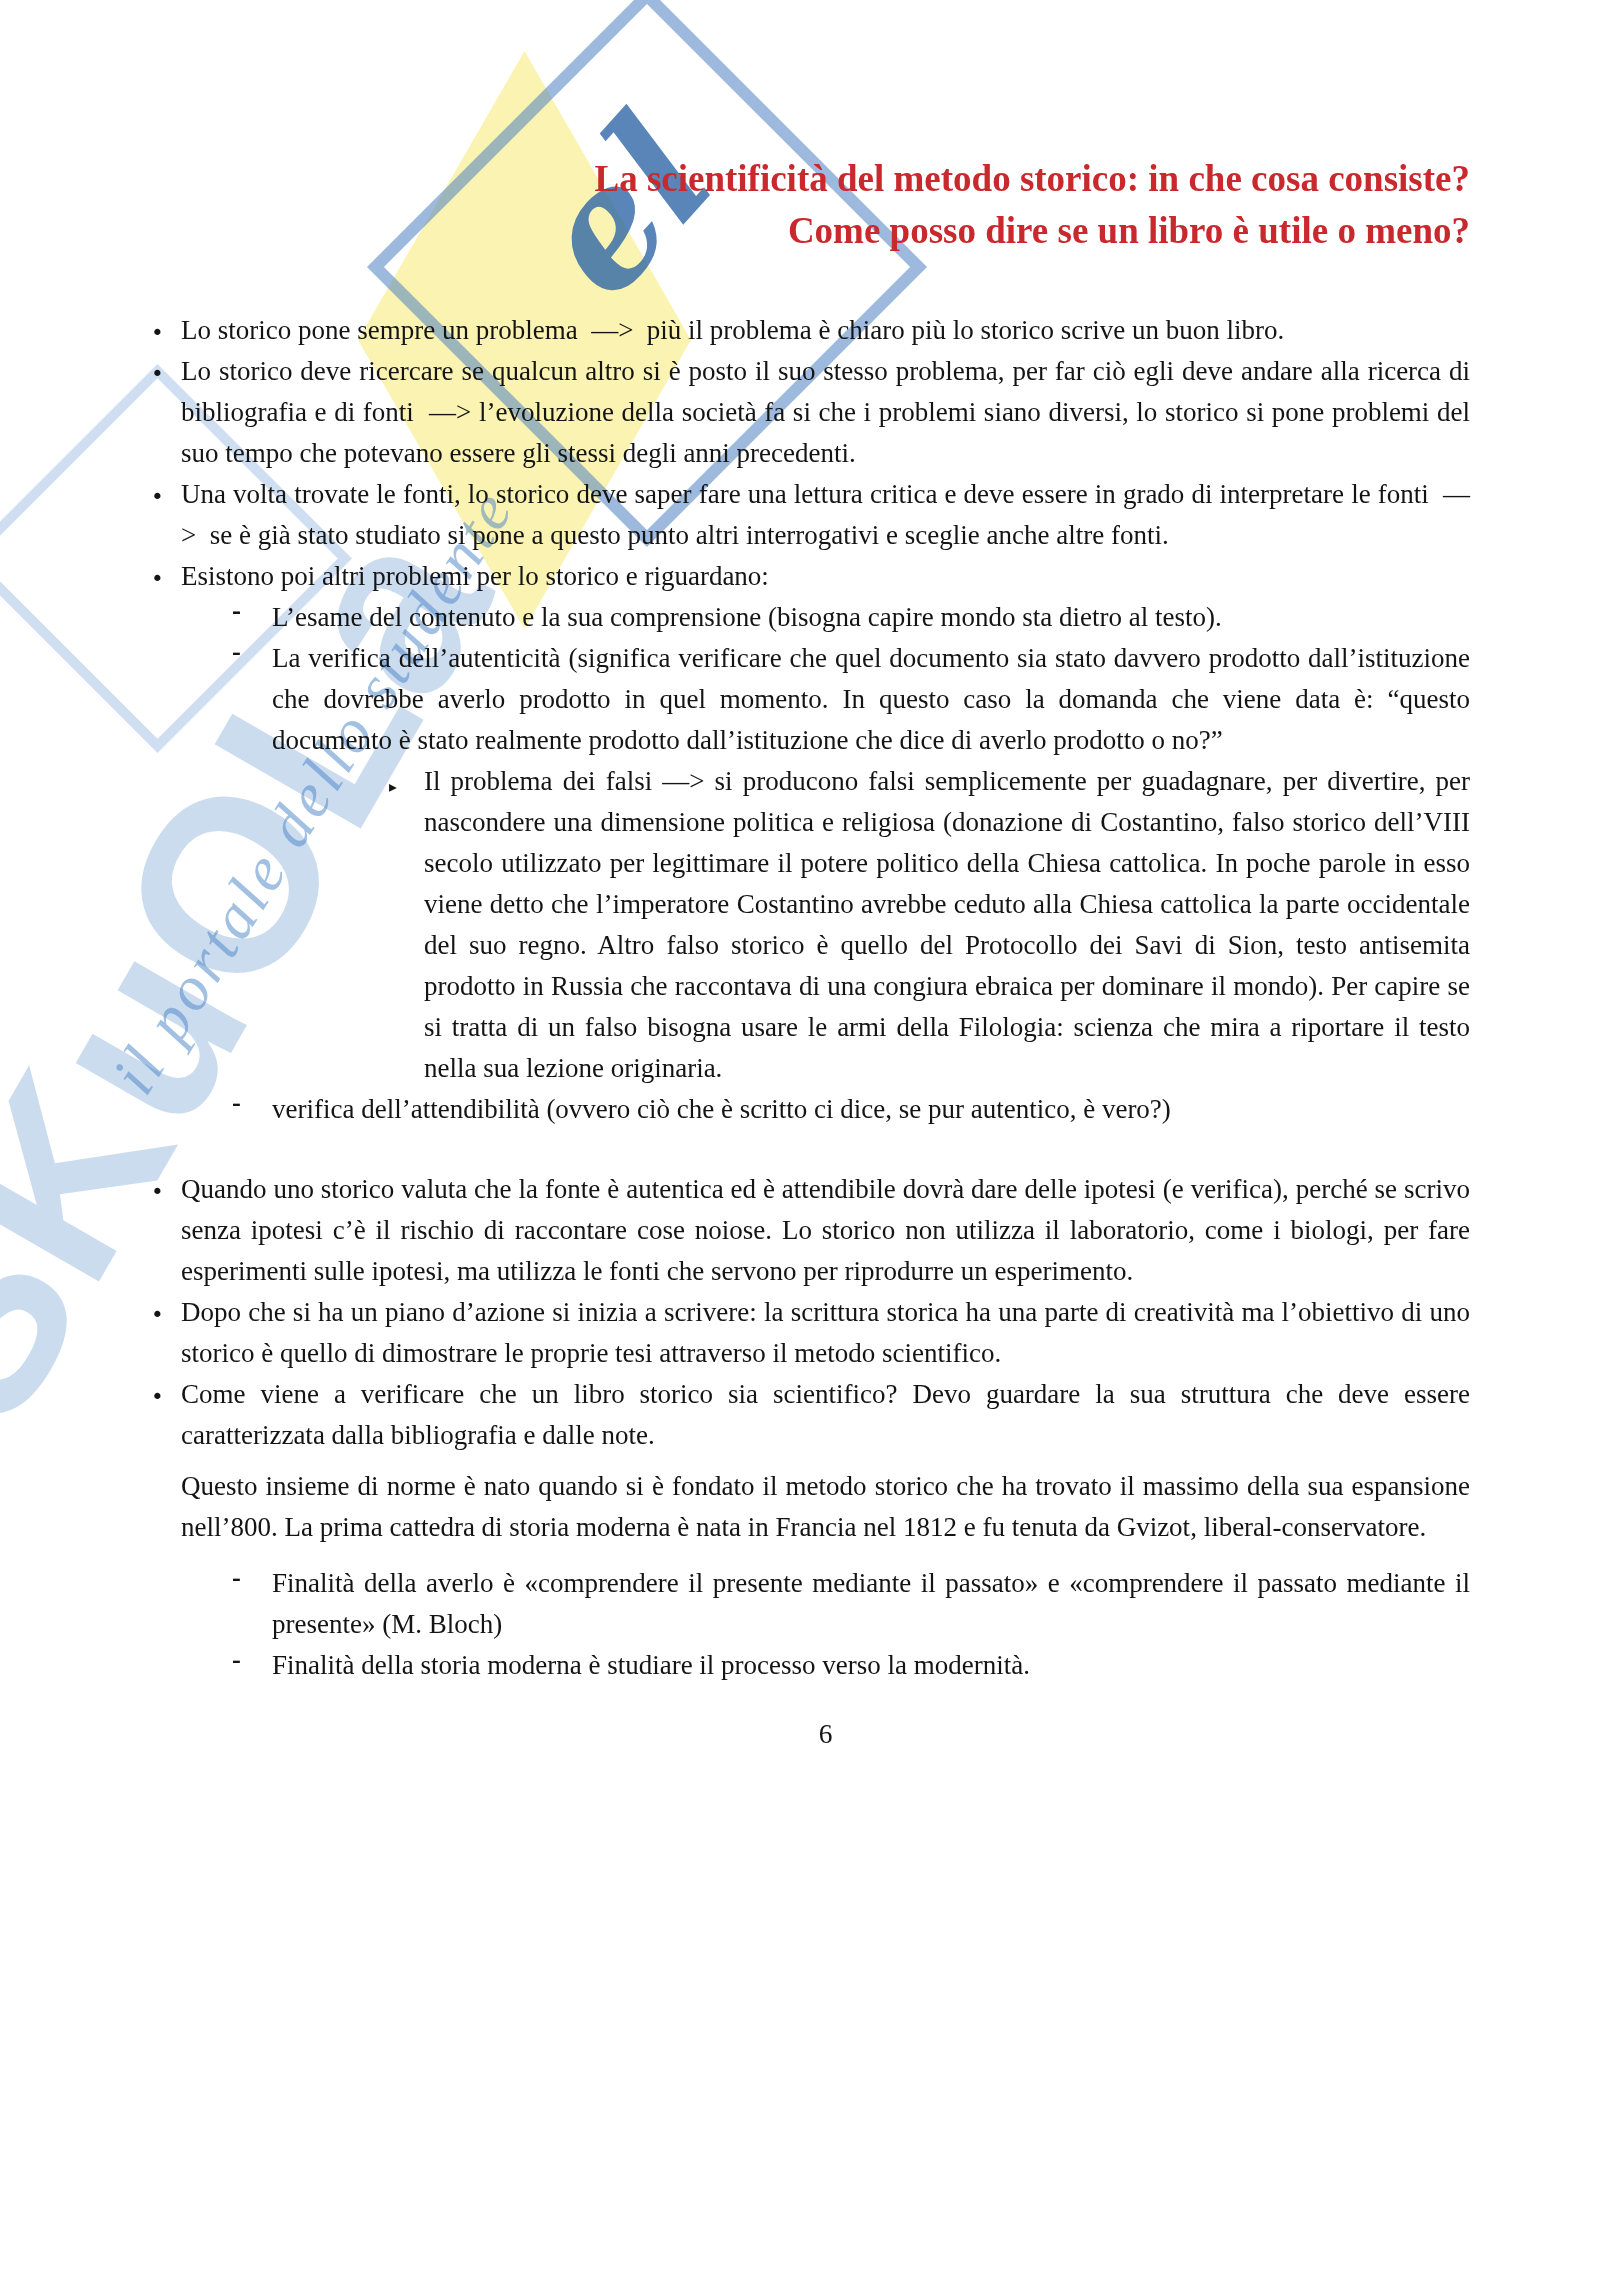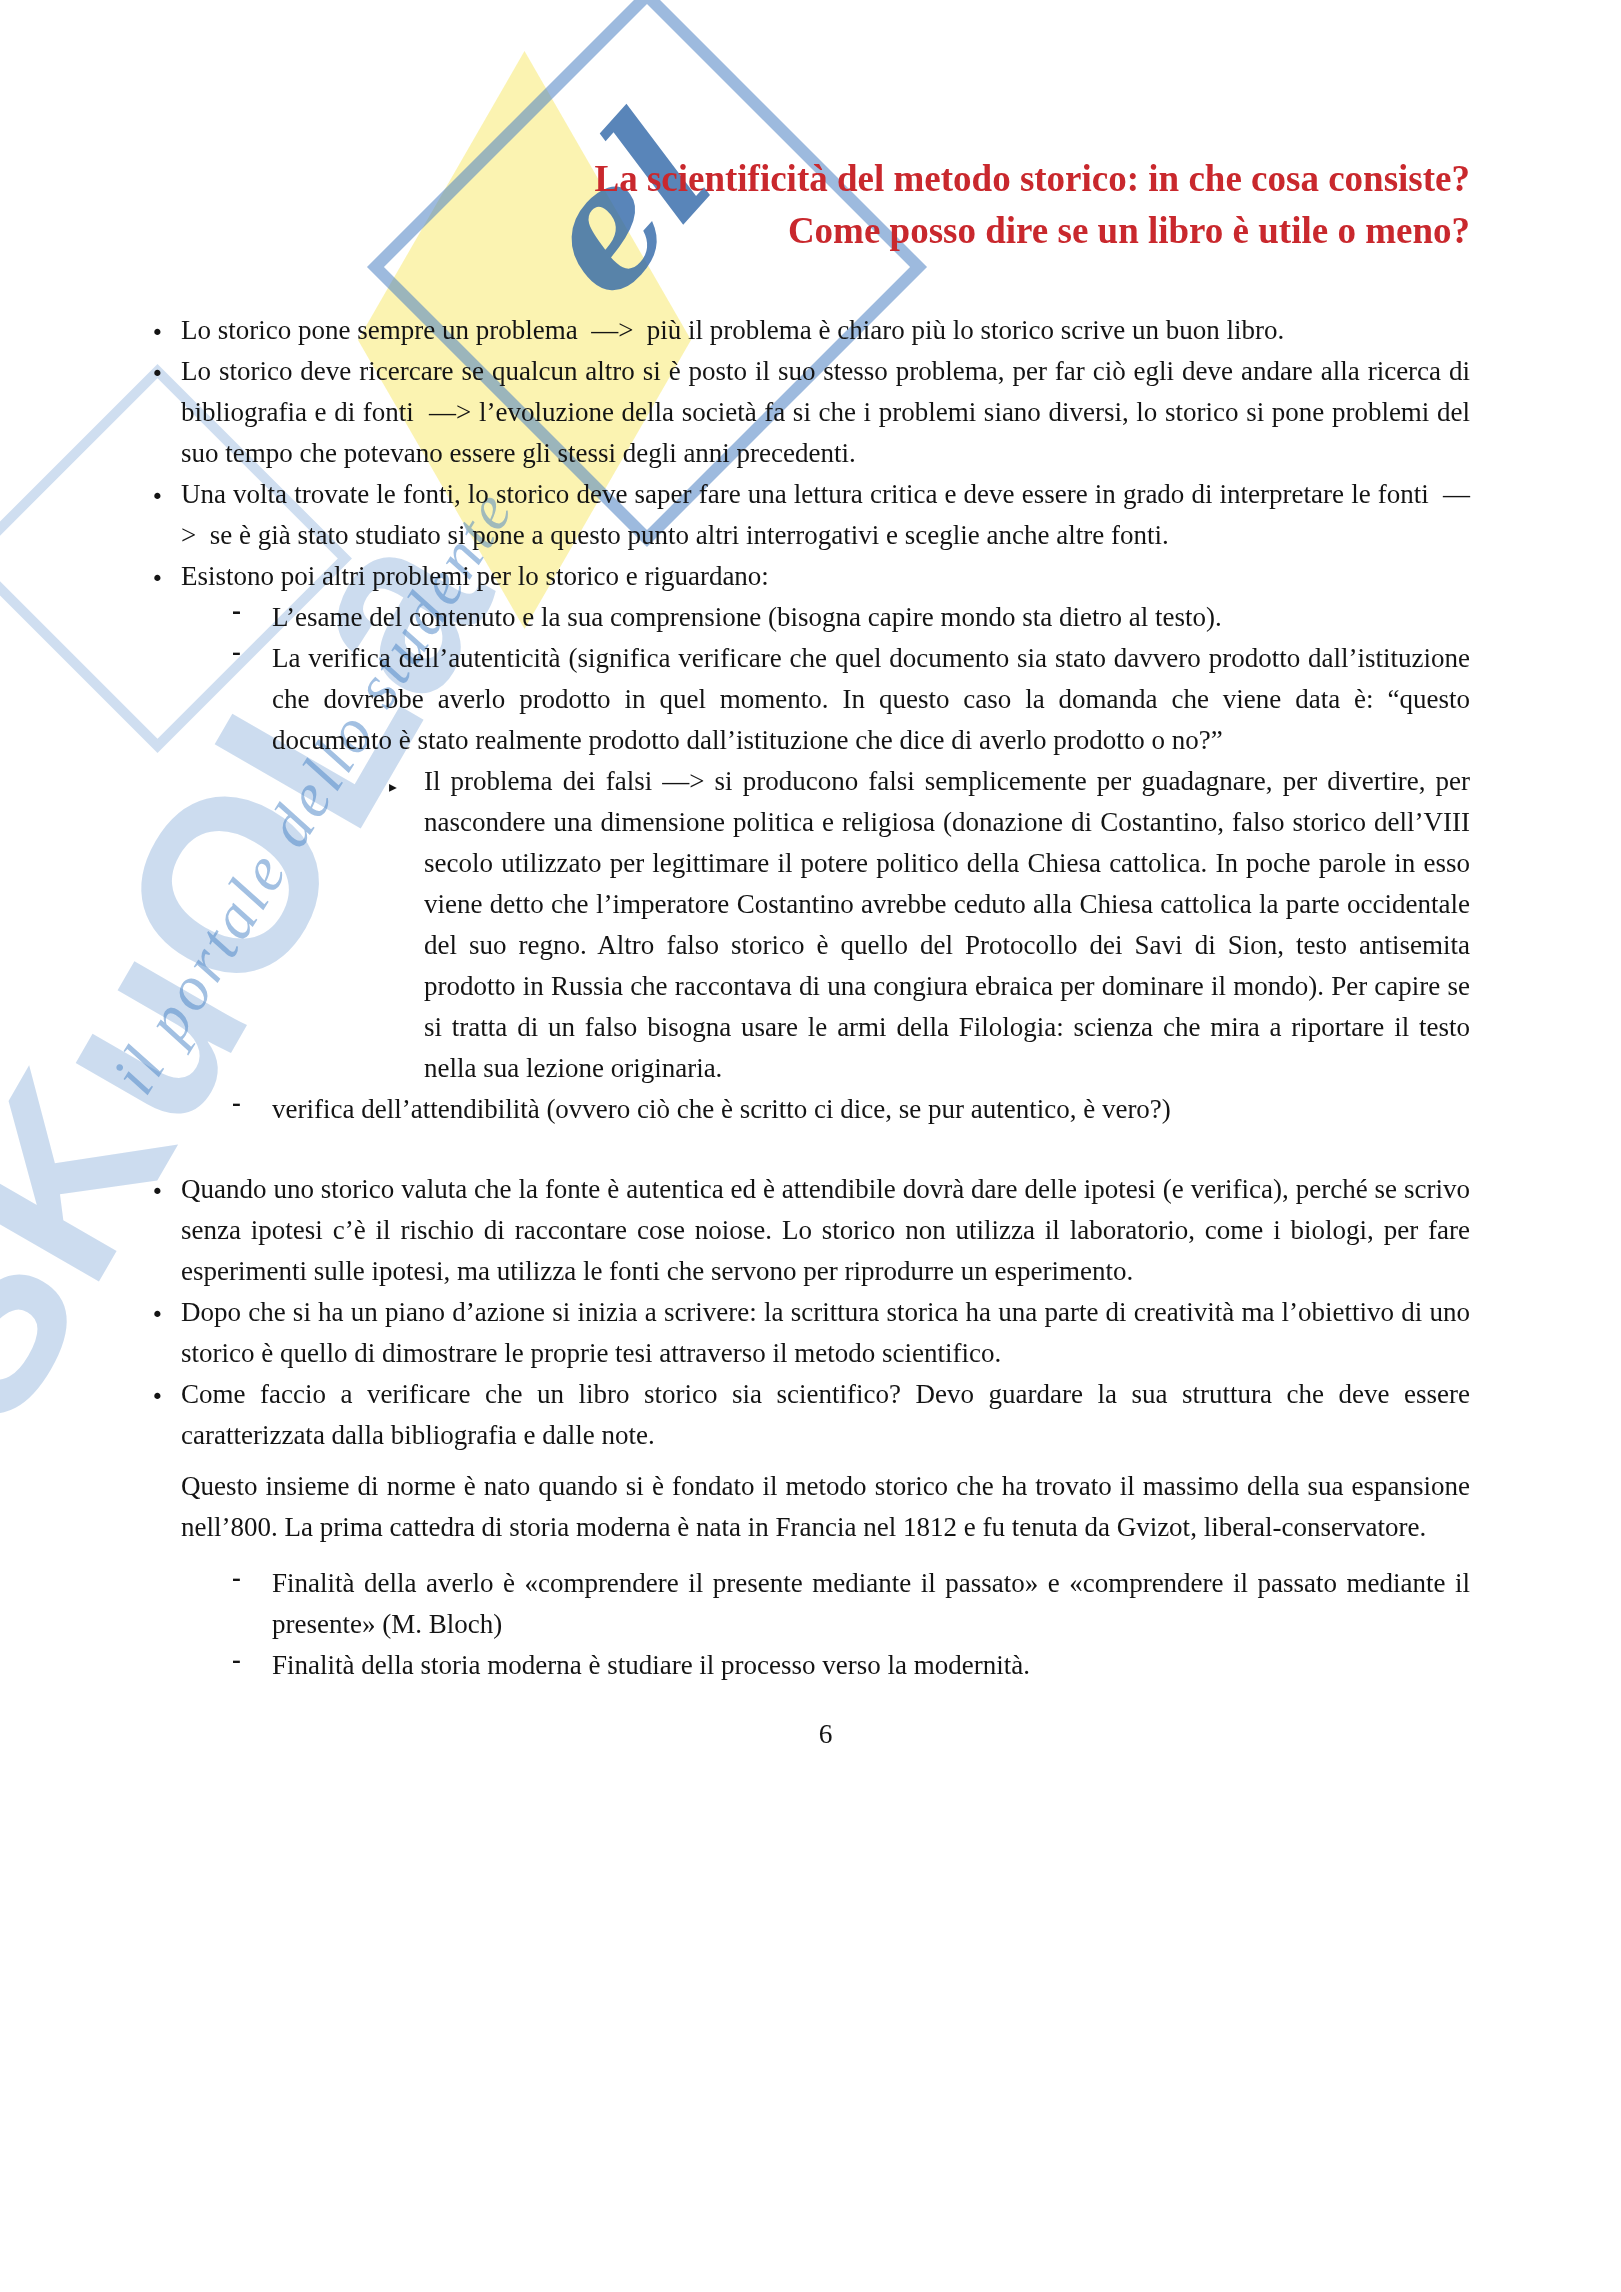--- a/index.html
+++ b/index.html
@@ -107,21 +107,21 @@
     <div class="li l2 txt"><span class="mk">-</span><span>La verifica dell’autenticità (significa verificare che quel documento sia stato davvero prodotto dall’istituzione che dovrebbe averlo prodotto in quel momento. In questo caso la domanda che viene data è: “questo documento è stato realmente prodotto dall’istituzione che dice di averlo prodotto o no?”</span></div>
 
     <div class="li l3 txt"><span class="mk">▸</span><span class="b">Il problema dei falsi</span><span> —&gt; si producono falsi semplicemente per guadagnare, per divertire, per nascondere una dimensione politica e religiosa (donazione di Costantino, falso storico dell’VIII secolo utilizzato per legittimare il potere politico della Chiesa cattolica. In poche parole in esso viene detto che l’imperatore Costantino avrebbe ceduto alla Chiesa cattolica la parte occidentale del suo regno. Altro falso storico è quello del Protocollo dei Savi di Sion, testo antisemita prodotto in Russia che raccontava di una congiura ebraica per dominare il mondo). Per capire se si tratta di un falso bisogna usare le armi della </span><span class="b">Filologia</span><span>: scienza che mira a riportare il testo nella sua lezione originaria.</span></div>
 
     <div class="li l2 txt"><span class="mk">-</span><span>verifica dell’attendibilità (ovvero ciò che è scritto ci dice, se pur autentico, è vero?)</span></div>
 
     <div class="li l1 txt gap-top"><span class="mk">•</span><span>Quando uno storico valuta che la fonte è autentica ed è attendibile dovrà dare delle ipotesi (e verifica), perché se scrivo senza ipotesi c’è il rischio di raccontare cose noiose. Lo storico non utilizza il laboratorio, come i biologi, per fare esperimenti sulle ipotesi, ma utilizza le fonti che servono per riprodurre un esperimento.</span></div>
 
     <div class="li l1 txt"><span class="mk">•</span><span>Dopo che si ha un piano d’azione si inizia a scrivere: la scrittura storica ha una parte di creatività ma l’obiettivo di uno storico è quello di dimostrare le proprie tesi attraverso il metodo scientifico.</span></div>
 
-    <div class="li l1 txt"><span class="mk">•</span><span>Come faccio a verificare che un libro storico sia scientifico? Devo guardare la sua struttura che deve essere caratterizzata dalla bibliografia e dalle note.</span></div>
+    <div class="li l1 txt"><span class="mk">•</span><span>Come viene a verificare che un libro storico sia scientifico? Devo guardare la sua struttura che deve essere caratterizzata dalla bibliografia e dalle note.</span></div>
 
     <div class="txt para">Questo insieme di norme è nato quando si è fondato il metodo storico che ha trovato il massimo della sua espansione nell’800. La prima cattedra di storia moderna è nata in Francia nel 1812 e fu tenuta da  Gvizot, liberal-conservatore.</div>
 
 
     <div class="fin fin-first txt"><span class="mk">-</span><span class="b">Finalità della averlo</span><span> è «comprendere il presente mediante il passato» e «comprendere il passato mediante il presente» (M. Bloch)</span></div>
 
     <div class="fin txt"><span class="mk">-</span><span class="b">Finalità della storia moderna</span><span> è studiare il processo verso la modernità.</span></div>
 
     <div class="page-number">6</div>
 

